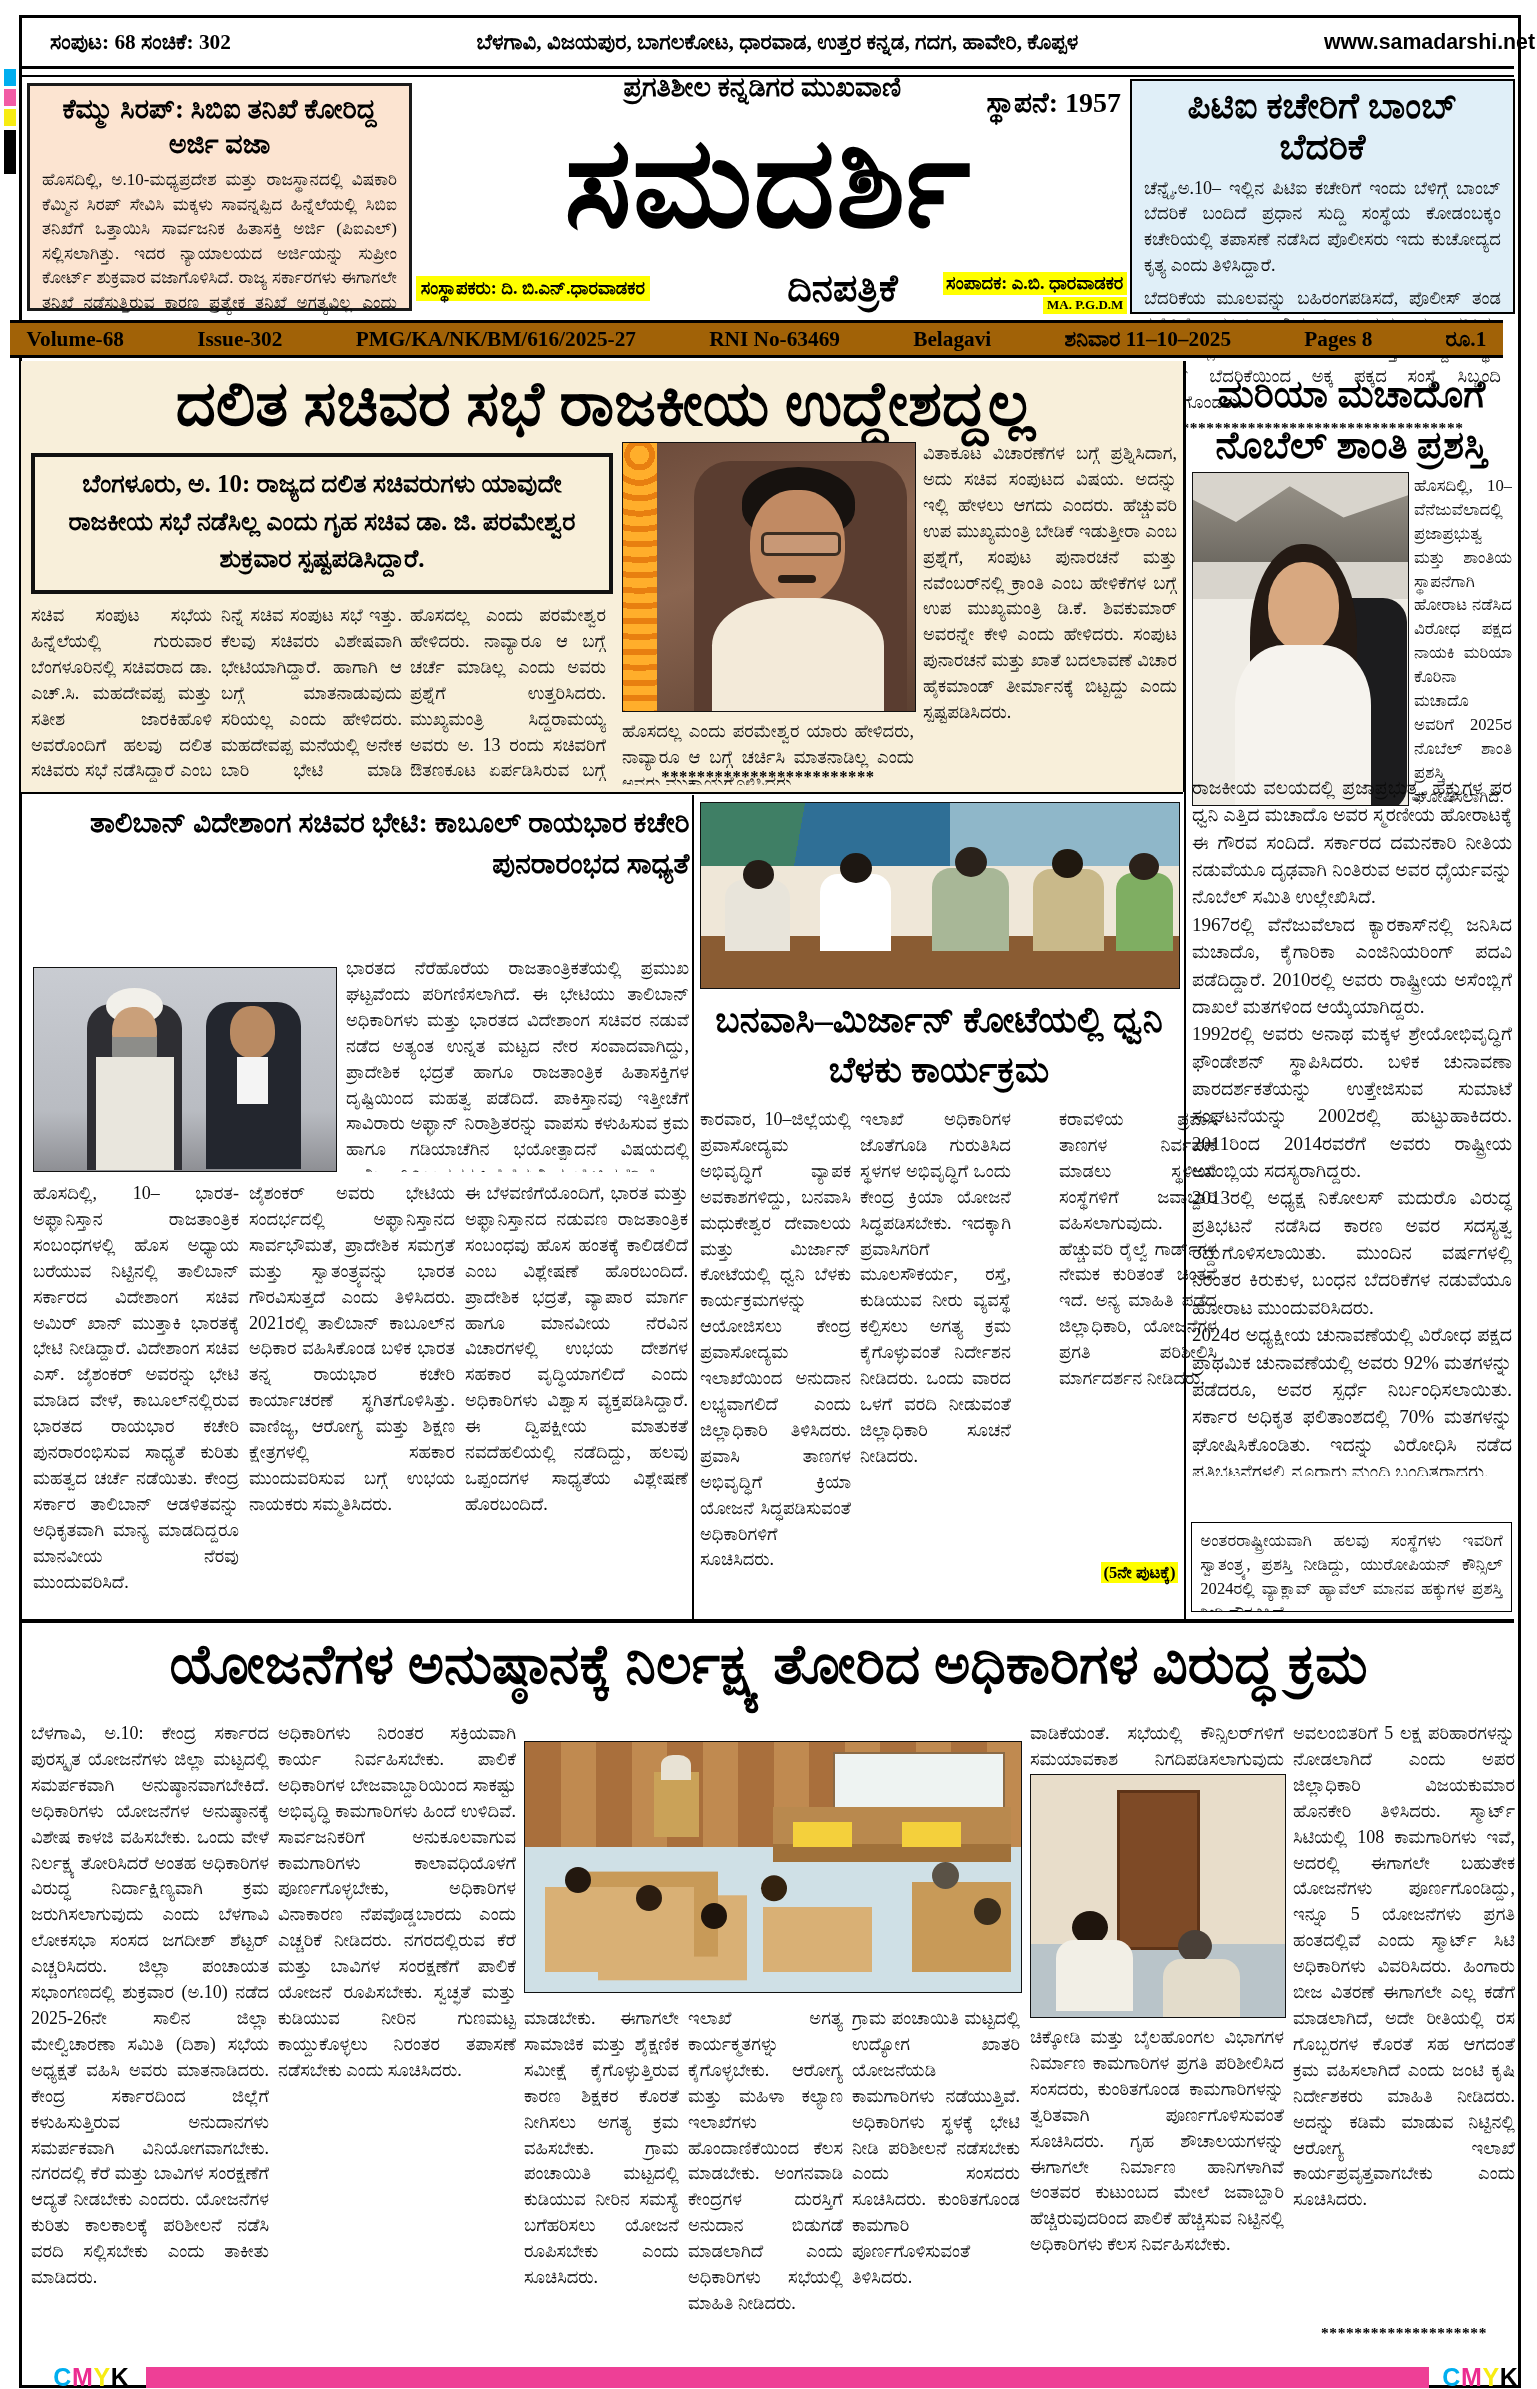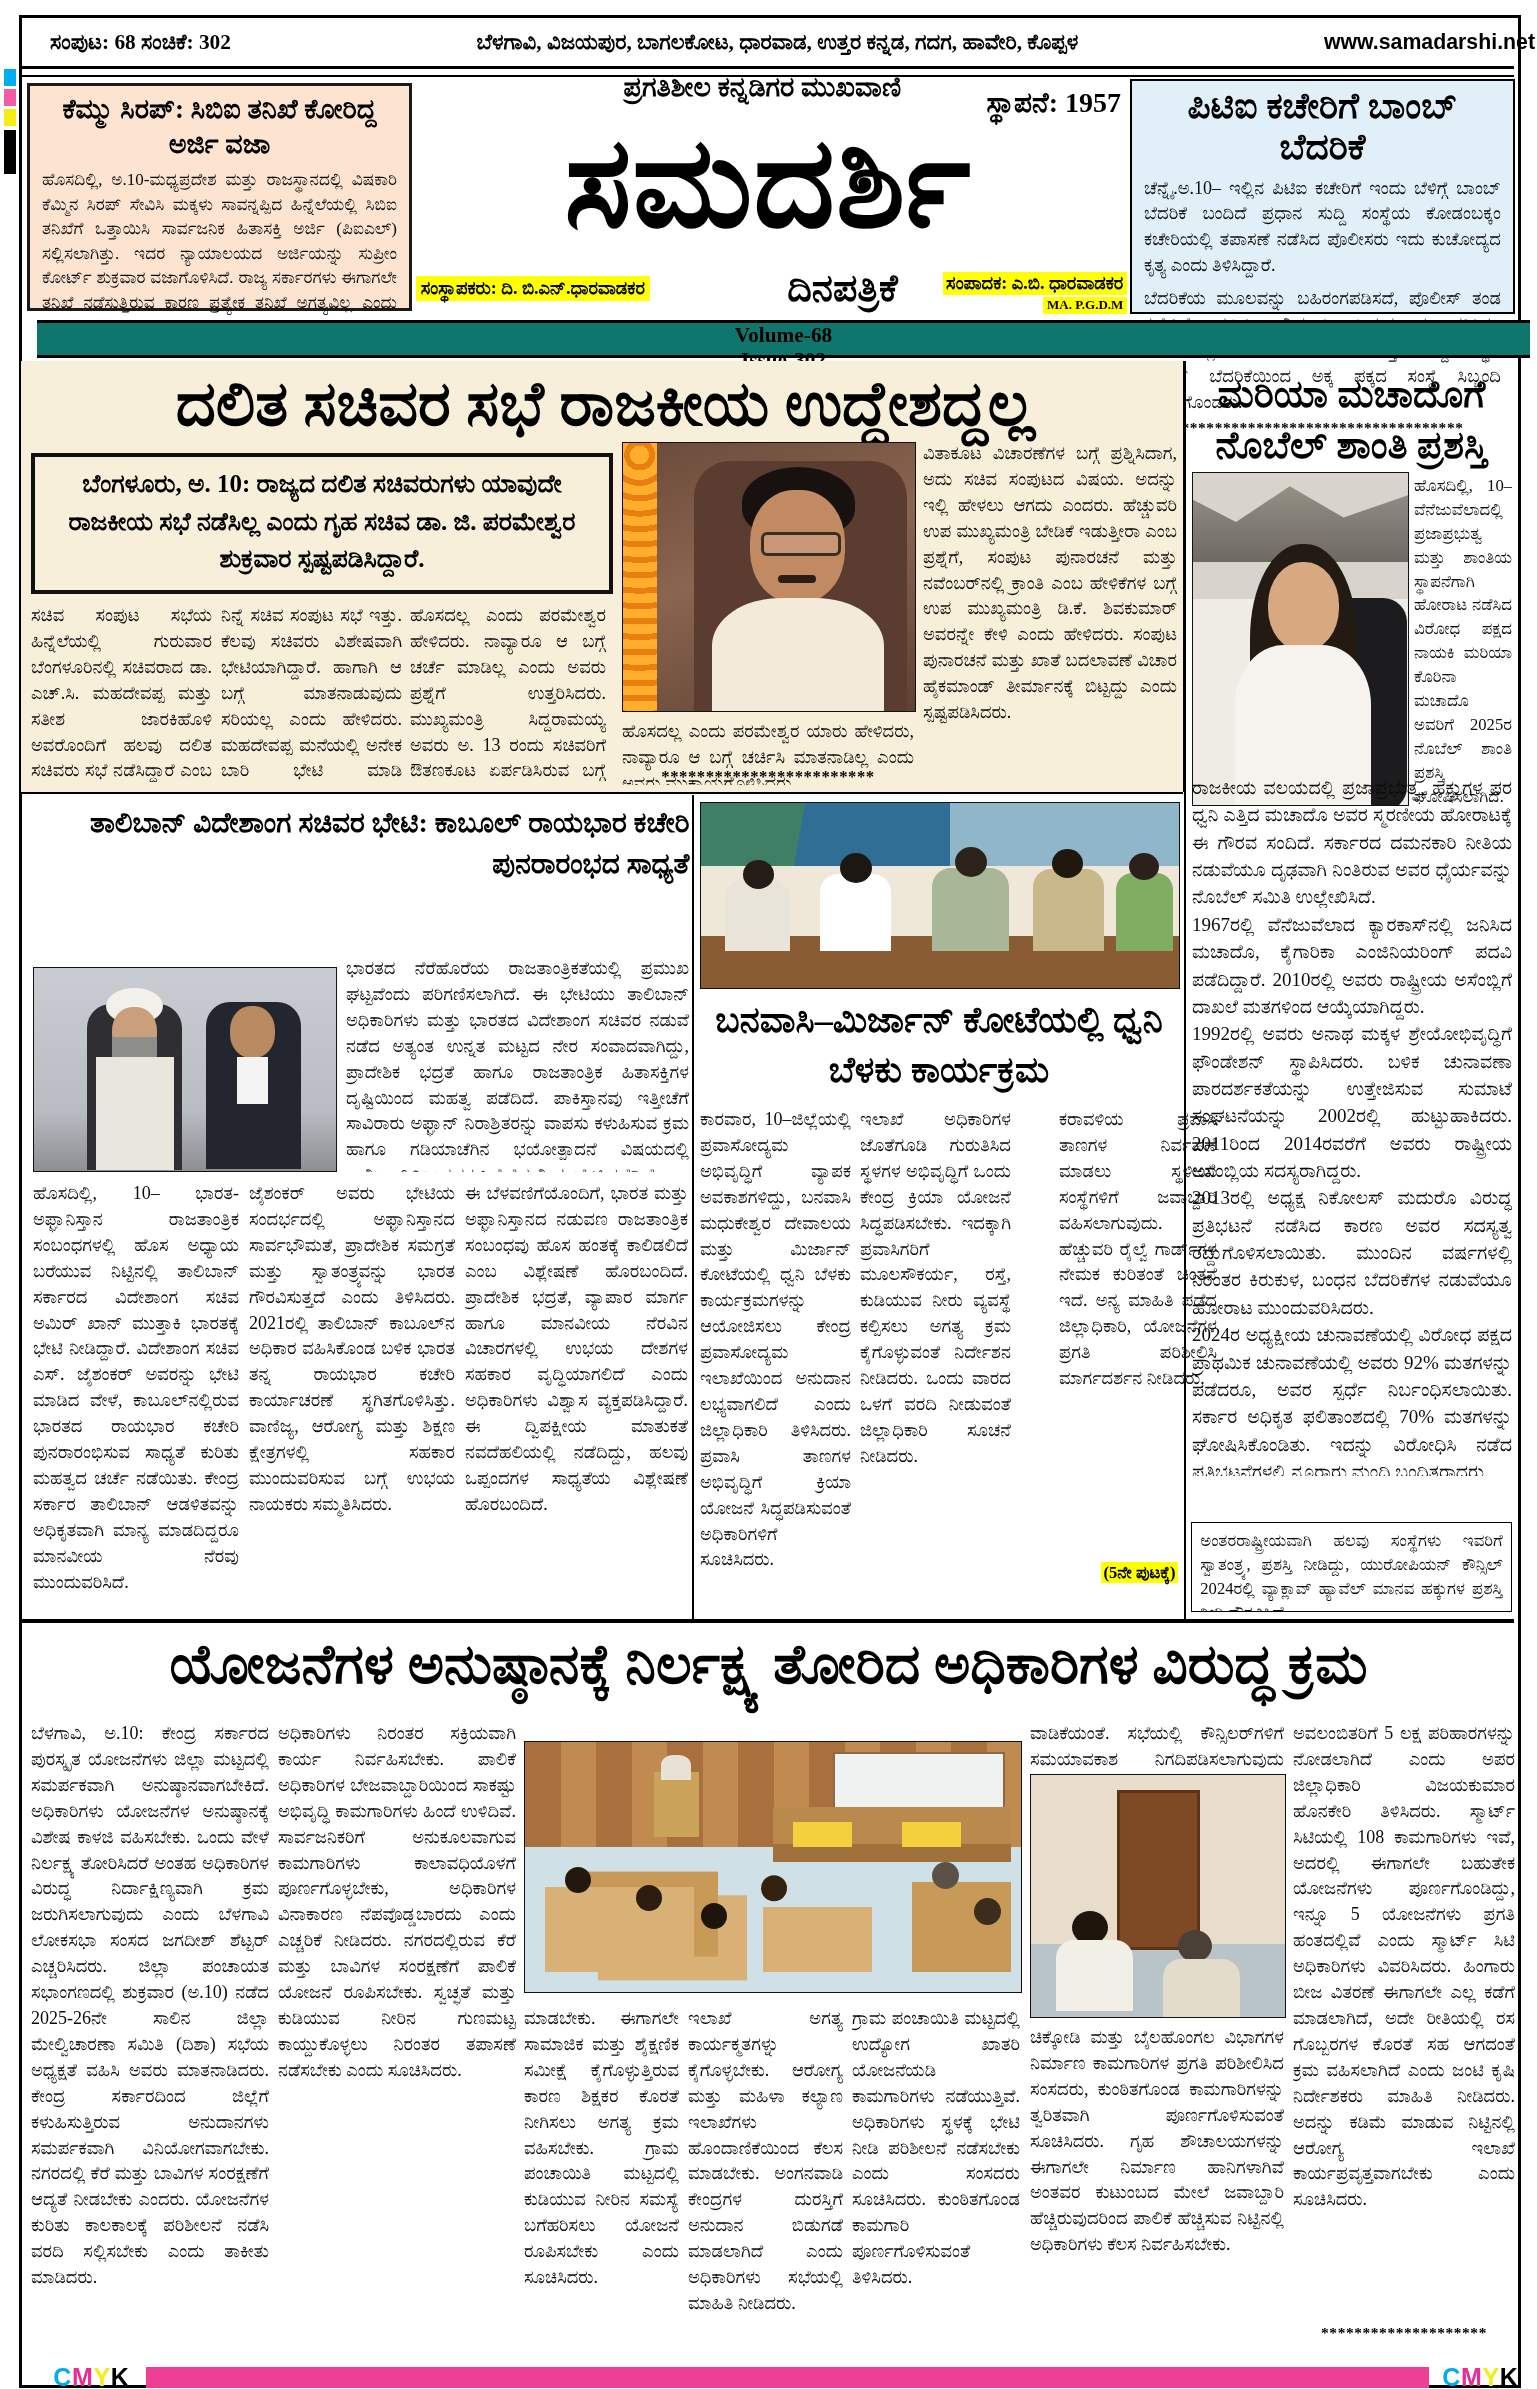--- a/index.html
+++ b/index.html
@@ -28,23 +28,23 @@
   #tagline{left:415px;top:72px;width:486px;font-size:27px;font-weight:bold;text-align:right;}
   #established{left:913px;top:87px;width:208px;font-size:28px;font-weight:bold;text-align:right;}
   #logo{left:415px;top:98px;width:706px;height:171px;font-size:126px;font-weight:bold;
         text-align:center;line-height:171px;letter-spacing:1.2px;}
   #founder{left:416px;top:276px;background:#ffff00;font-size:18px;font-weight:bold;padding:1.8px 4.7px;}
   #daily{left:706px;top:266px;width:273px;text-align:center;font-size:38px;font-weight:bold;}
   #editor{left:942px;top:272px;width:185px;text-align:right;}
   #editor .e1{background:#ffff00;font-size:18px;font-weight:bold;display:inline-block;padding:1.2px 3.6px;}
   #editor .e2{background:#ffff00;font-size:13px;font-weight:bold;display:inline-block;padding:0.6px 3.6px;margin-top:1.2px;}
   
-  #infobar{left:37px;top:320px;width:1493px;height:38px;border-top:3px solid #000;border-bottom:3px solid #000;
+  #infobar{left:10px;top:320px;width:1493px;height:38px;border-top:3px solid #000;border-bottom:3px solid #000;
            box-sizing:border-box;display:flex;align-items:center;justify-content:space-between;
-           padding:0 16.6px;font-size:21.3px;font-weight:bold;background:#0f766e;flex-direction:column;}
+           padding:0 16.6px;font-size:21.3px;font-weight:bold;background:#a16207;}
   
   #main-area{left:21.3px;top:361px;width:1162px;height:431px;background:#f8efda;border-right:1.8px solid #000;}
   #main-headline{left:36px;top:367px;width:1139px;font-size:62px;text-align:center;line-height:1.2;}
   #lead-box{left:31px;top:453px;width:582px;height:141px;border:4.2px solid #111;box-sizing:border-box;
             padding:8.3px 15.4px;font-size:25px;font-weight:bold;text-align:center;line-height:1.5;overflow:hidden;}
   .colA{left:31px;top:603px;width:181px;height:179px;}
   .colB{left:221px;top:603px;width:181px;height:179px;}
   .colC{left:410px;top:603px;width:196px;height:179px;}
   .colRight{left:923px;top:441px;width:254px;height:340px;}
   .colUnder{left:622px;top:719px;width:292px;height:66px;}

